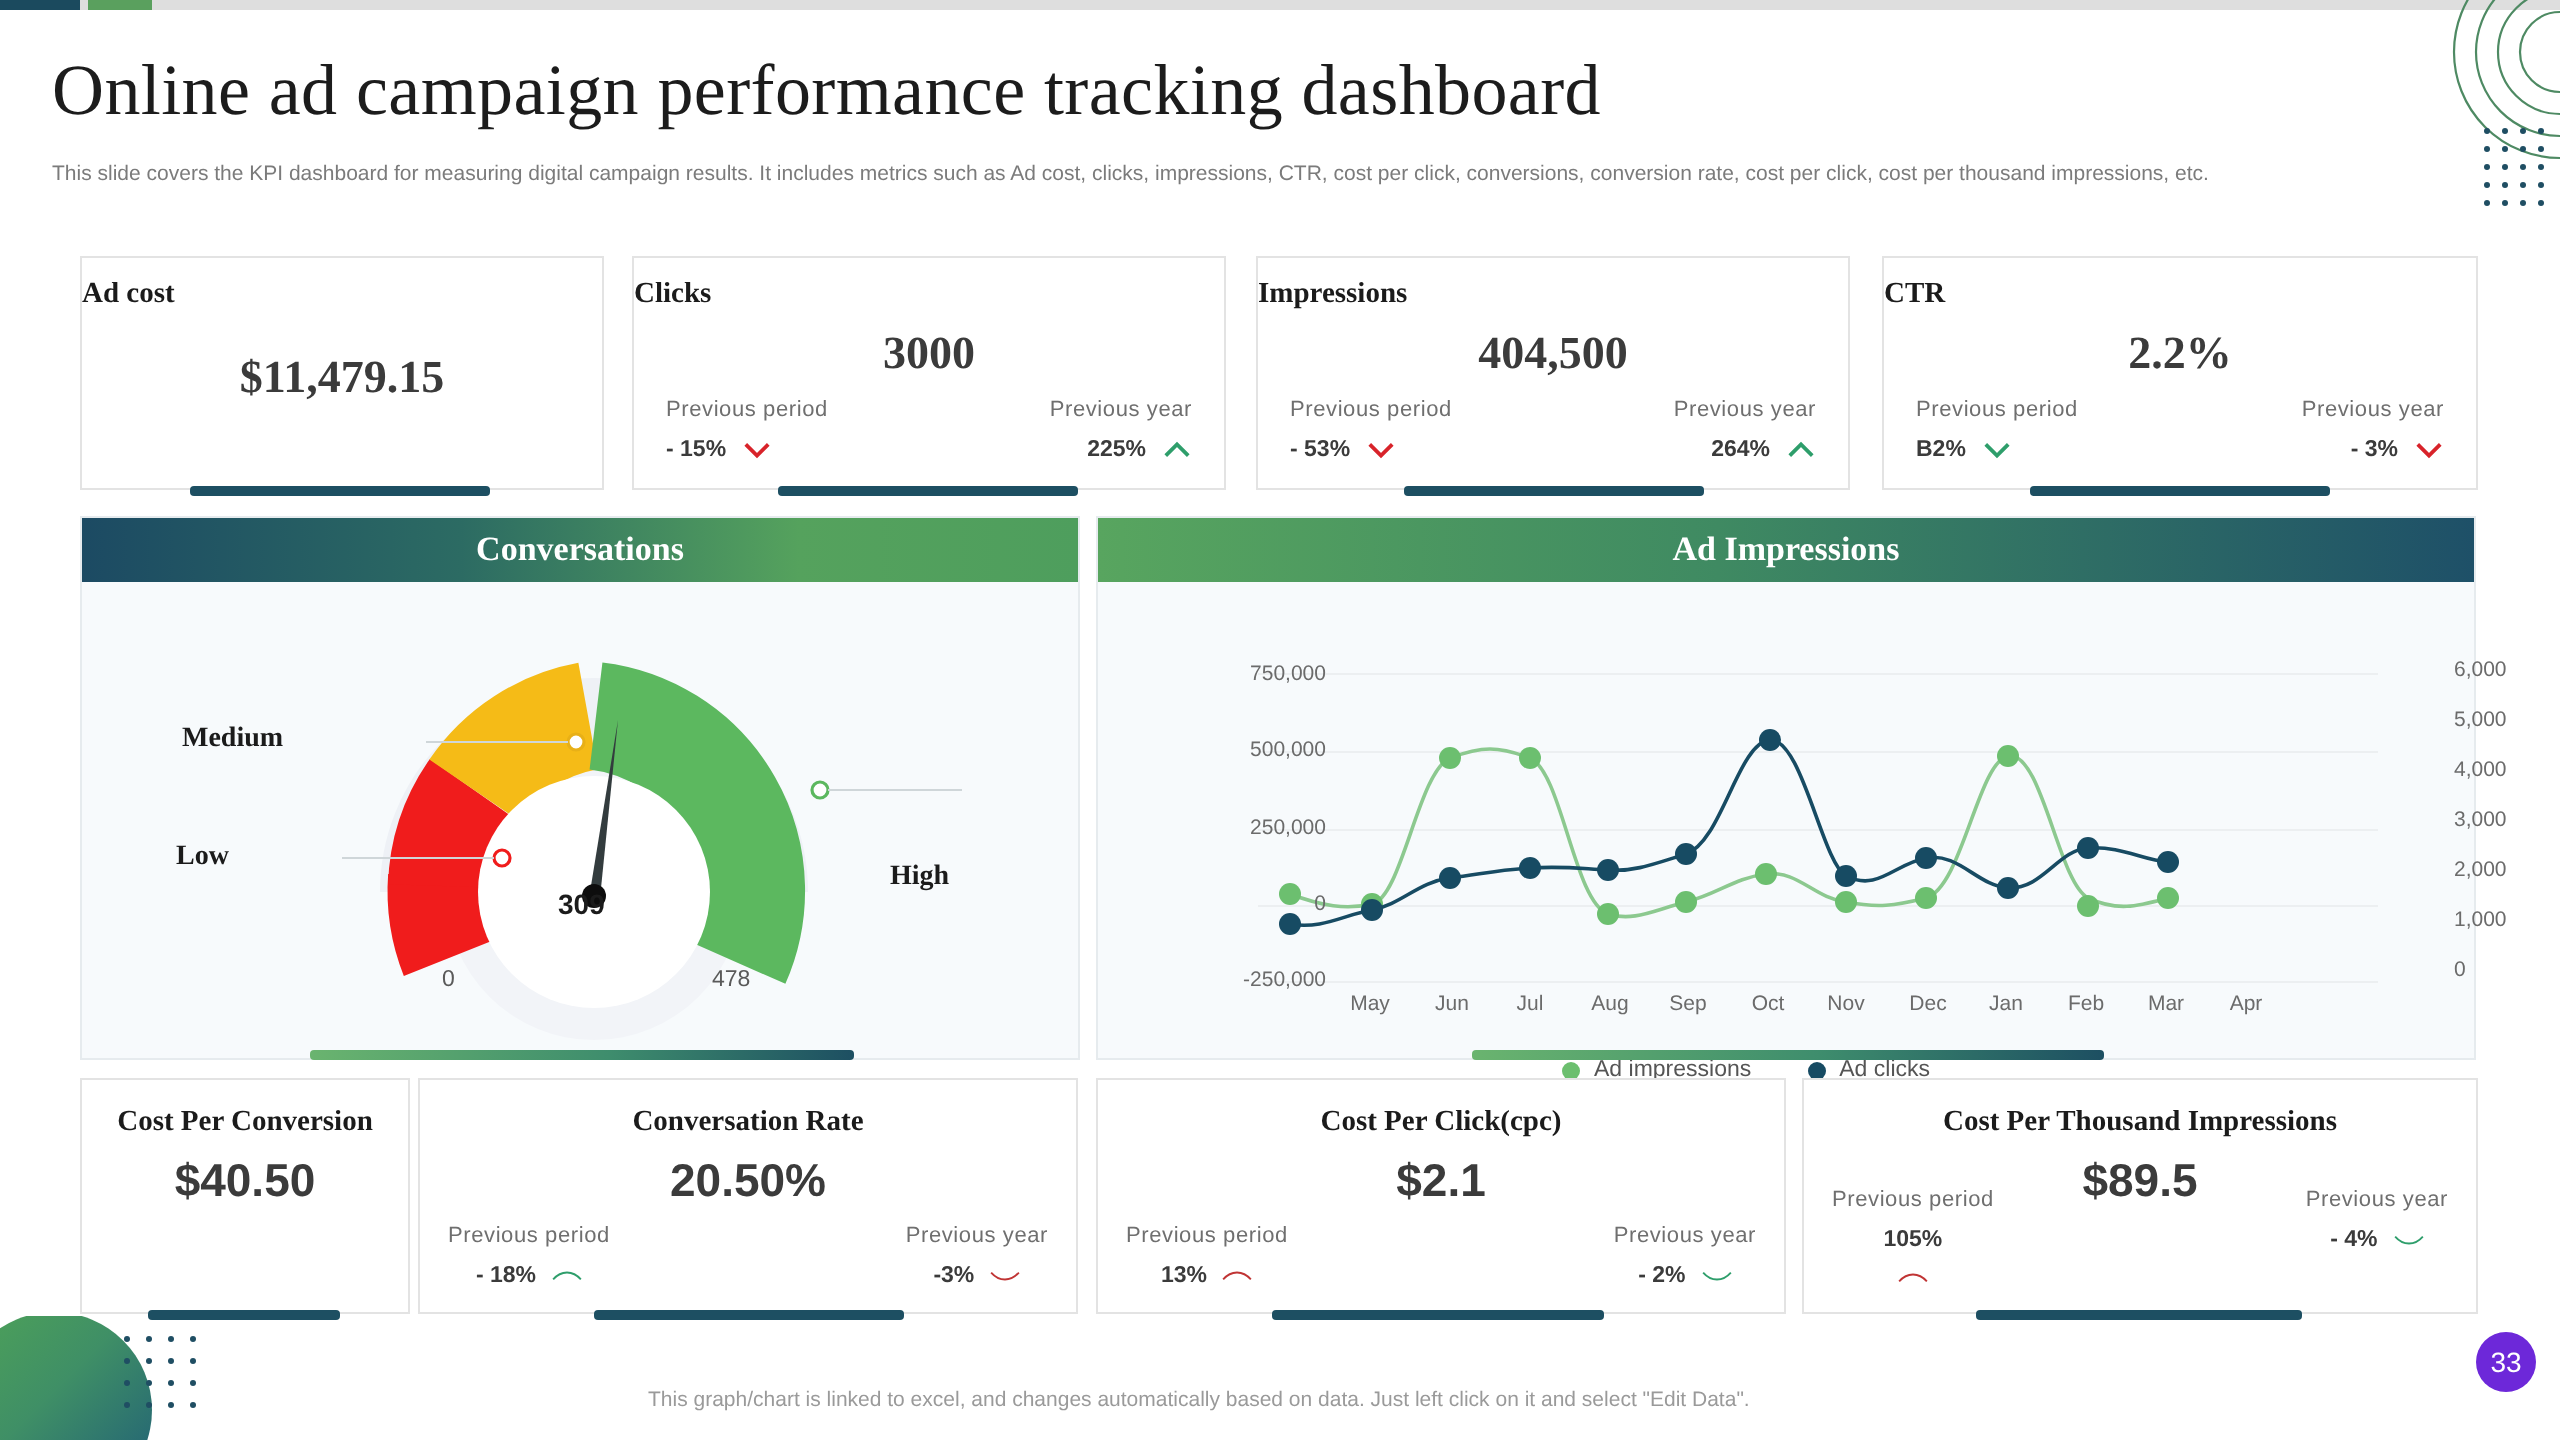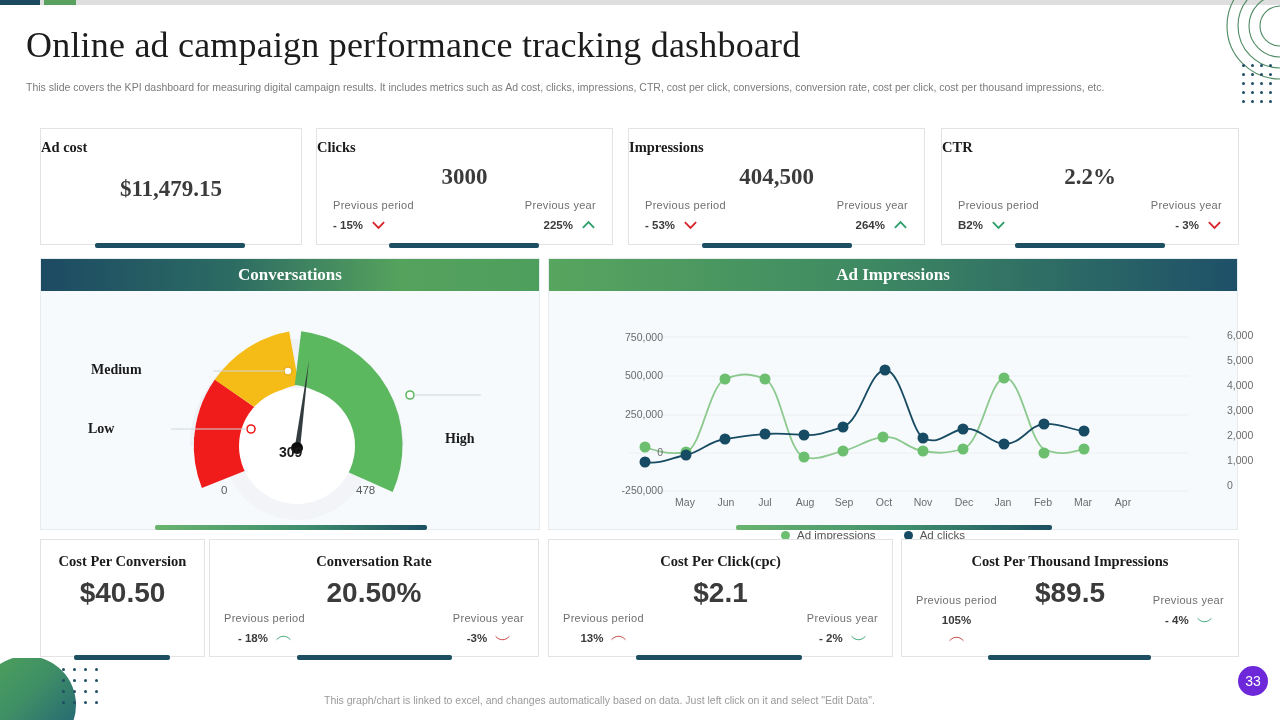--- a/index.html
+++ b/index.html
@@ -87,21 +87,21 @@
   .legend .item { display: flex; align-items: center; gap: 7px; }
   .legend .dot { width: 9px; height: 9px; border-radius: 50%; }
   .legend .txt { font-size: 11.5px; color: #555; }
 
   
   .kpi2 { position: absolute; background: #fff; border: 1px solid #e3e3e3; height: 118px; }
   .kpi2 .k-title {
     text-align: center; font-family: "Liberation Serif", serif; font-weight: bold;
     font-size: 14.5px; color: #1b1b1b; margin-top: 12px; line-height: 19px;
   }
-  .kpi2 .k-value { text-align: center; font-weight: bold; font-size: 28px; color: #3b3b3b; margin-top: 6px; }
+  .kpi2 .k-value { text-align: center; font-weight: bold; font-size: 23px; color: #3b3b3b; margin-top: 6px; }
   .kpi2 .k-cmp { position: absolute; bottom: 12px; left: 0; right: 0; display: flex; justify-content: space-between; padding: 0 14px; }
 
   
   .footnote {
     position: absolute; left: 324px; top: 694px; width: 700px;
     font-size: 10.5px; color: #9a9a9a;
   }
   .pagecircle {
     position: absolute; right: 12px; bottom: 24px; width: 30px; height: 30px; border-radius: 50%;
     background: #6d28d9; color: #fff; font-size: 14px; display: flex; align-items: center; justify-content: center;

